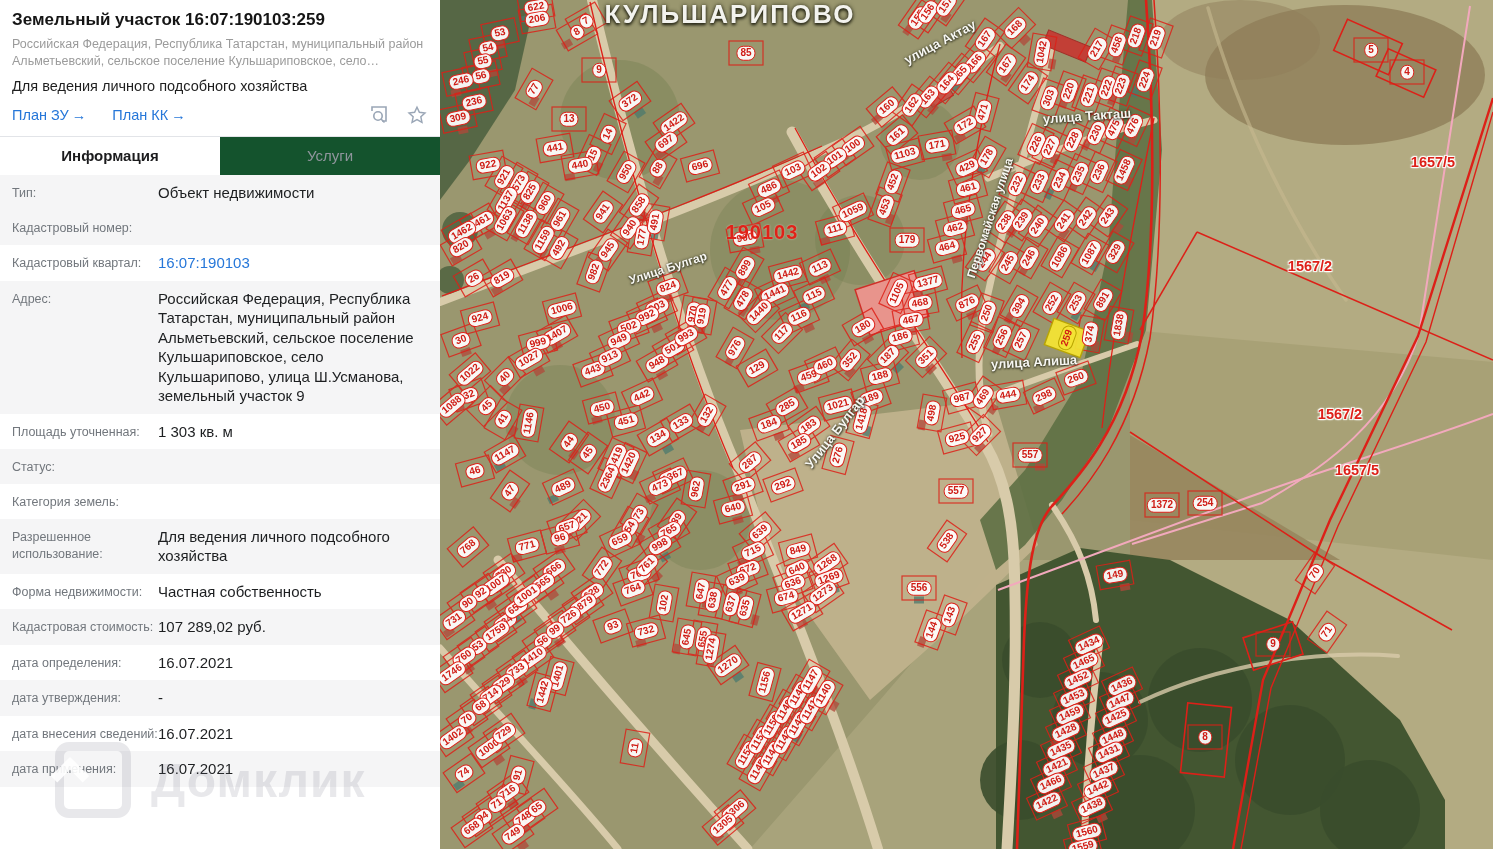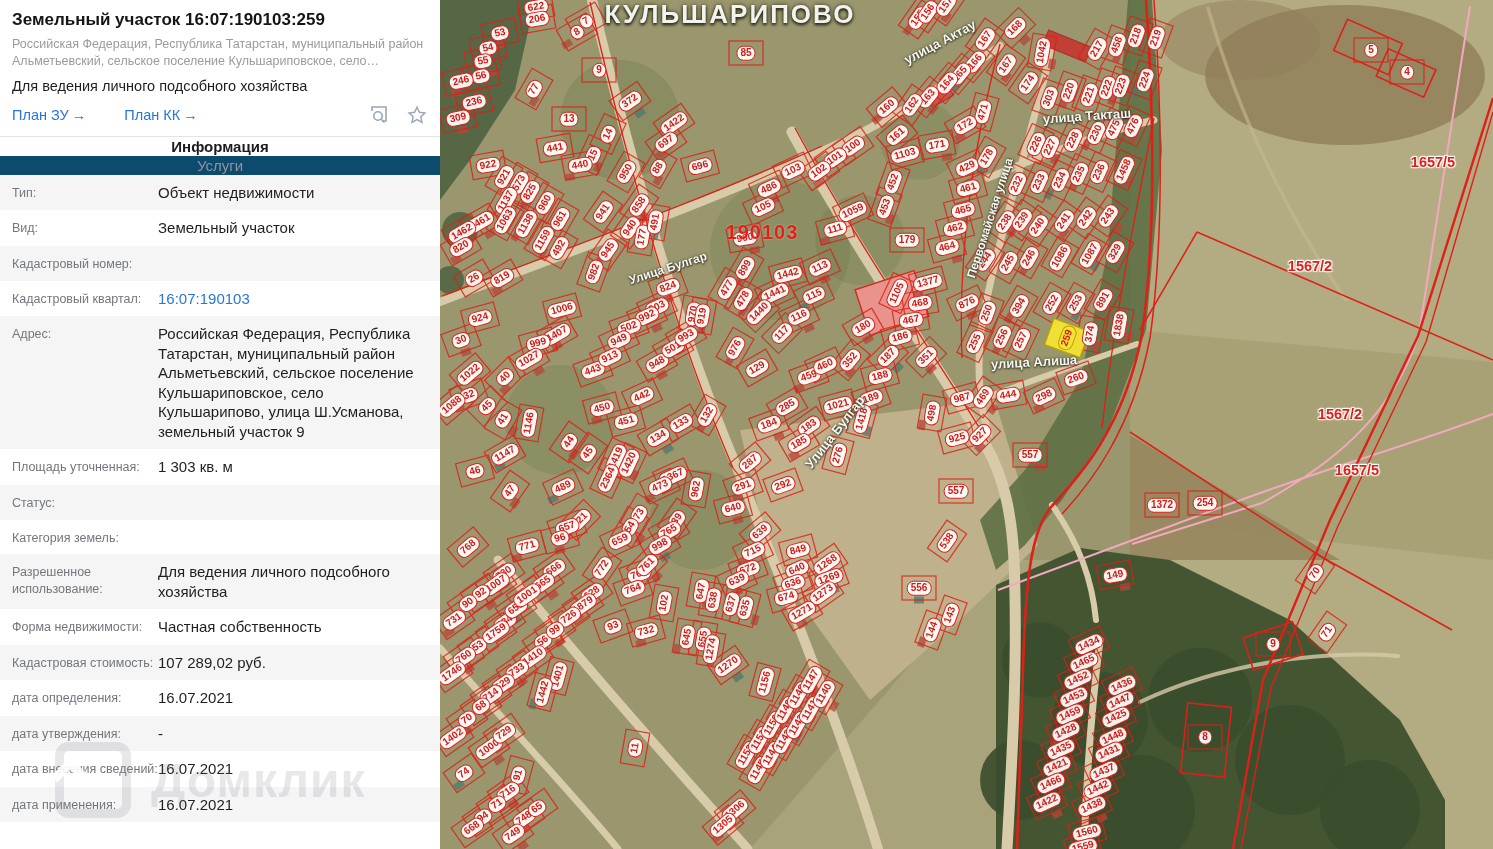--- a/index.html
+++ b/index.html
@@ -3,27 +3,27 @@
 <meta charset="utf-8">
 <style>
   html,body{margin:0;padding:0;background:#fff;}
   #app{position:relative;width:1493px;height:849px;overflow:hidden;font-family:"Liberation Sans",sans-serif;background:#fff;}
   
   #panel{position:absolute;left:0;top:0;width:440px;height:849px;background:#fff;z-index:5;}
   .panel-header{padding:10px 12px 0 12px;}
   .p-title{font-size:17px;font-weight:bold;color:#151515;margin:0 0 6px 0;}
   .p-sub{font-size:12.5px;line-height:1.35;color:#9b9b9b;margin-bottom:8px;}
   .p-usage{font-size:14.5px;color:#1f1f1f;margin-bottom:10px;}
-  .links-row{display:flex;align-items:center;gap:38px;padding-bottom:10px;margin-top:8px;}
+  .links-row{display:flex;align-items:center;gap:26px;padding-bottom:10px;margin-top:8px;}
   .plan-link{color:#2677d9;font-size:14.5px;text-decoration:none;cursor:pointer;}
   .plan-link .arr{margin-left:3px;}
   .hdr-icons{margin-left:auto;display:flex;align-items:center;gap:16px;color:#9aa6b6;}
   .hdr-icons svg{display:block;cursor:pointer;}
   
-  .tabs{display:flex;height:38px;background:#0c4a6e;border-top:1px solid #e2e4e8;flex-direction:column;}
+  .tabs{display:flex;height:38px;background:#14532d;border-top:1px solid #e2e4e8;}
   .tab{flex:1;display:flex;align-items:center;justify-content:center;font-size:15px;color:#8f959c;cursor:pointer;}
   .tab.active{background:#fff;color:#1c1c1e;font-weight:bold;}
   
   .rows{font-size:15px;}
   .row{display:flex;padding:8px 10px 8px 12px;background:#fff;}
   .row.odd{background:#f5f5f6;}
   .row .lbl{flex:0 0 146px;font-size:12.5px;color:#72777d;padding-top:2px;line-height:1.35;}
   .row .val{flex:1;color:#1d1f21;line-height:1.3;}
   .row .val.link{color:#2677d9;cursor:pointer;}
   
@@ -68,24 +68,20 @@
       </div>
     </div>
     <div class="tabs">
       <div class="tab active">Информация</div>
       <div class="tab">Услуги</div>
     </div>
     <div class="rows" id="rows">
         <div class="row odd">
           <span class="lbl">Тип:</span>
           <span class="val">Объект недвижимости</span>
-        </div>
-        <div class="row">
-          <span class="lbl">Вид:</span>
-          <span class="val">Земельный участок</span>
         </div>
         <div class="row odd">
           <span class="lbl">Кадастровый номер:</span>
         </div>
         <div class="row">
           <span class="lbl">Кадастровый квартал:</span>
           <span class="val link">16:07:190103</span>
         </div>
         <div class="row odd">
           <span class="lbl">Адрес:</span>

